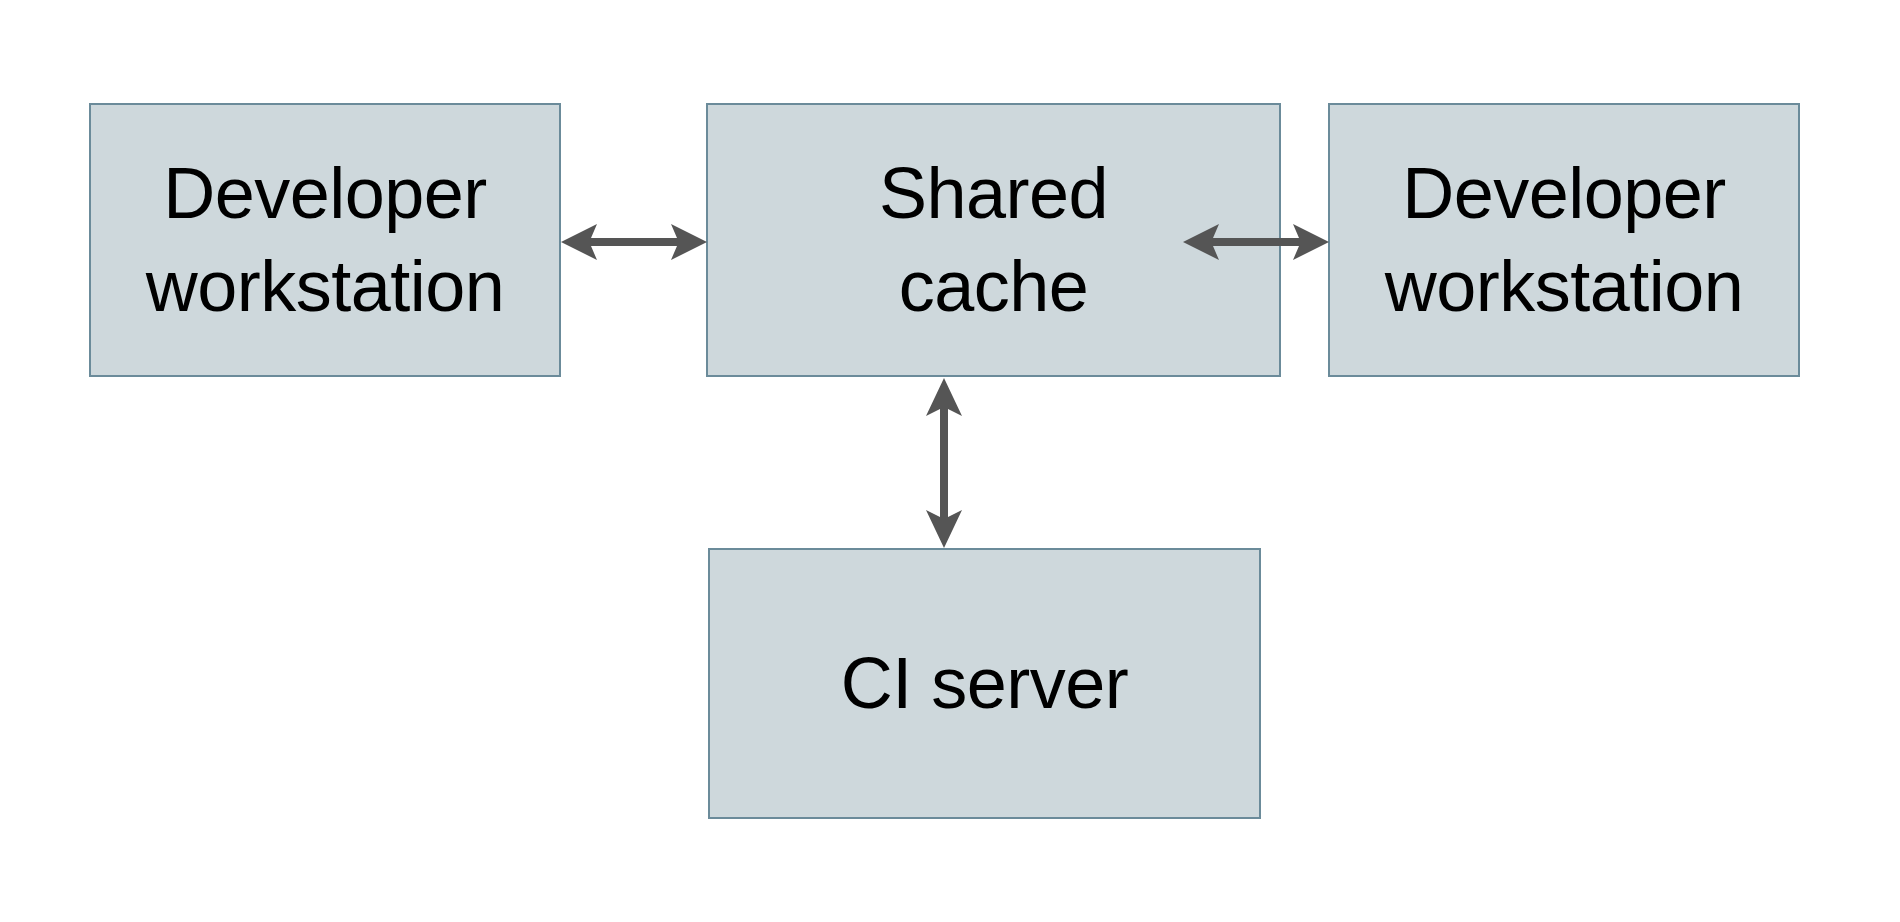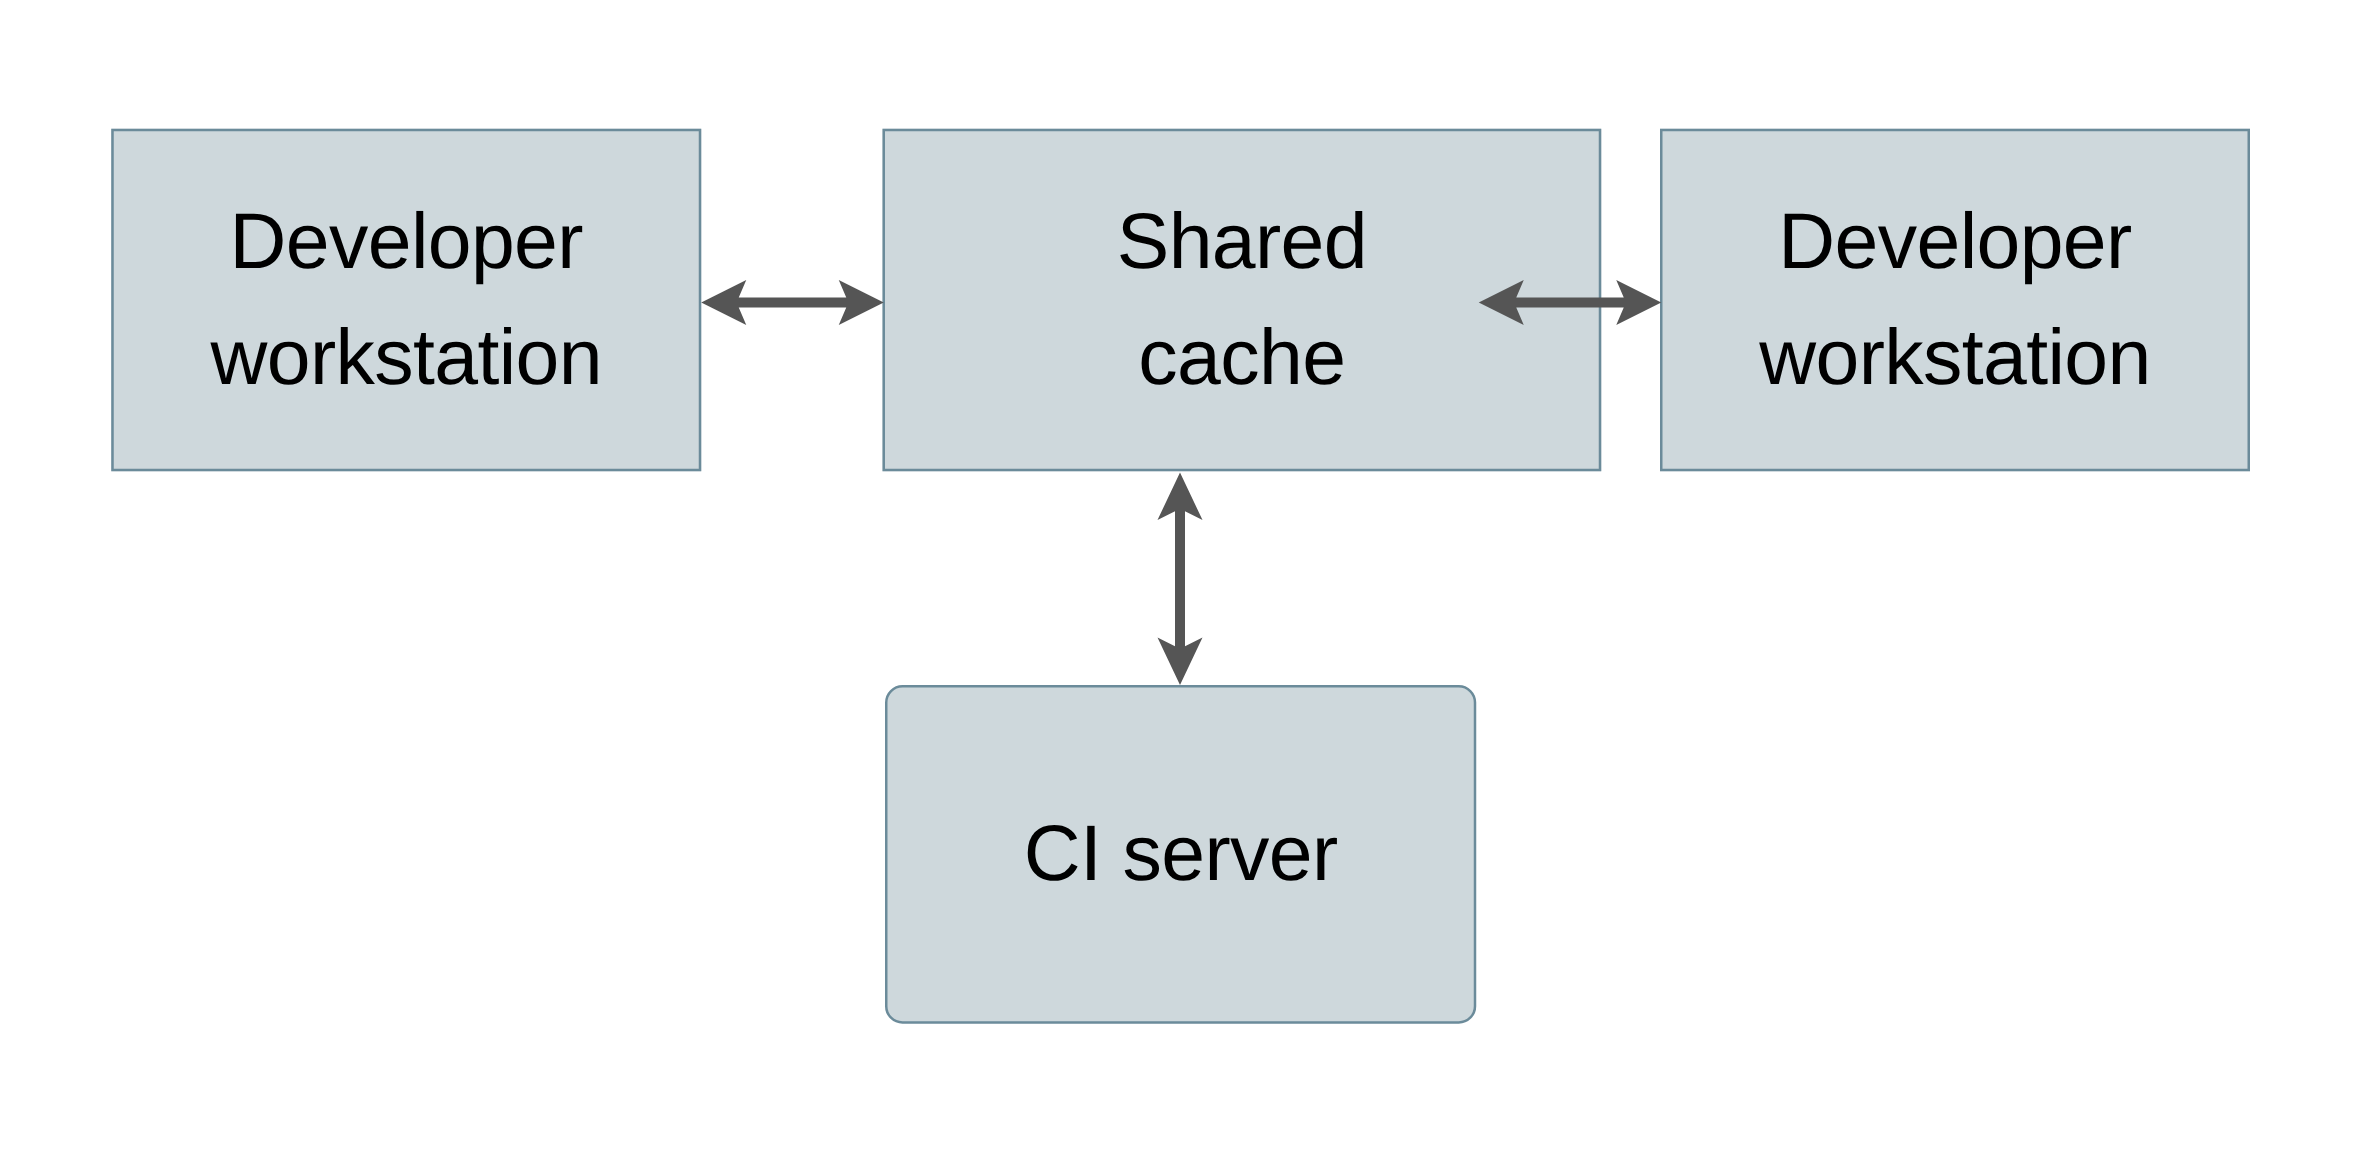--- a/index.html
+++ b/index.html
@@ -23,33 +23,33 @@
     box-sizing: border-box;
     background: #ced8dc;
     border: 2px solid #6b8b9a;
     display: flex;
     align-items: center;
     justify-content: center;
     text-align: center;
   }
   .node-label {
     font-family: "Liberation Sans", sans-serif;
-    font-size: 63px;
+    font-size: 72px;
     line-height: 93px;
     color: #000000;
     font-weight: 400;
     letter-spacing: -0.5px;
     white-space: pre-line;
     padding: 0 4px;
   }
   
   #node-dev-left   { left: 89px;   top: 103px; width: 472px; height: 274px; }
   #node-cache      { left: 706px;  top: 103px; width: 575px; height: 274px; }
   #node-dev-right  { left: 1328px; top: 103px; width: 472px; height: 274px; }
-  #node-ci         { left: 708px;  top: 548px; width: 473px; height: 271px; border-radius: 14px; }
+  #node-ci         { left: 708px;  top: 548px; width: 553px; height: 271px; }
 
   .edge {
     position: absolute;
     pointer-events: none;
   }
   #edge-left-cache  { left: 556px;  top: 207px; width: 156px; height: 70px; }
   #edge-cache-right { left: 1178px; top: 207px; width: 156px; height: 70px; }
   #edge-cache-ci    { left: 909px;  top: 373px; width: 70px;  height: 180px; }
 
   .edge svg { display: block; overflow: visible; }

